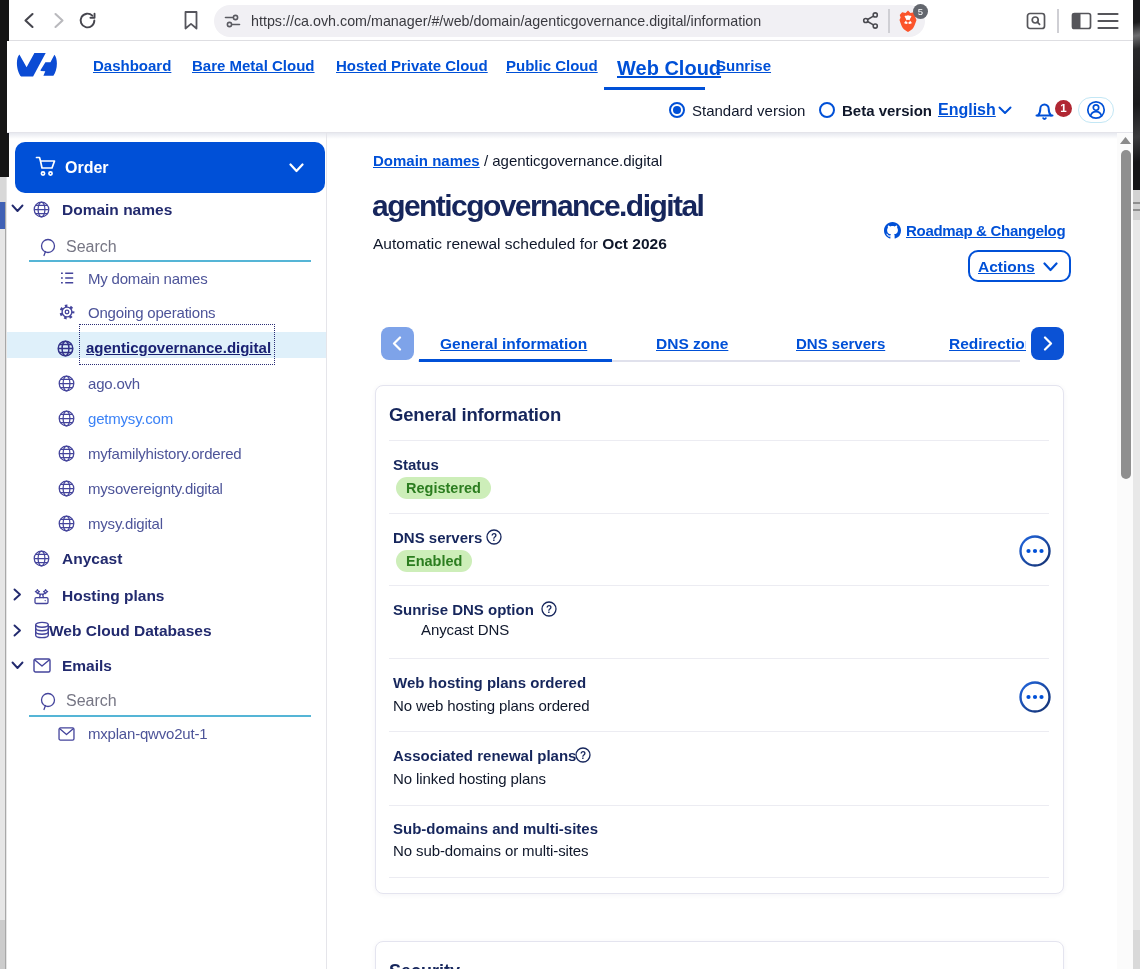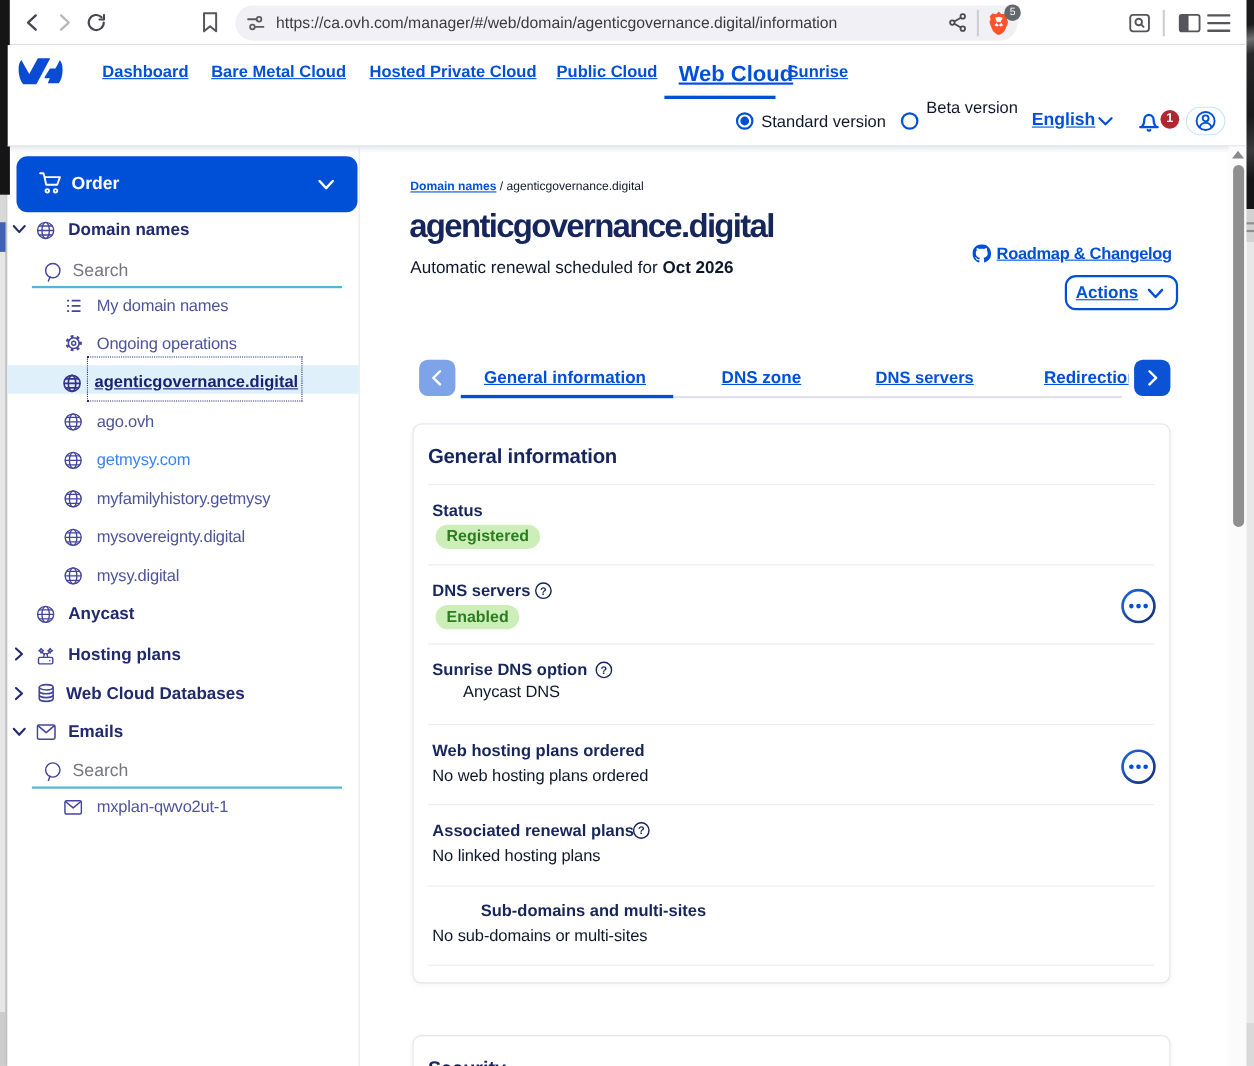--- a/index.html
+++ b/index.html
@@ -106,21 +106,21 @@
 <div class="abs bold blue" style="left:336px;top:57px;font-size:15px;">Hosted Private Cloud</div>
 <div class="abs bold blue" style="left:506px;top:57px;font-size:15px;">Public Cloud</div>
 <div class="abs bold blue" style="left:617px;top:57px;font-size:20px;">Web Cloud</div>
 <div class="abs bold blue" style="left:716px;top:57px;font-size:15px;">Sunrise</div>
 <div class="abs" style="left:604px;top:87px;width:101px;height:3px;background:#0050d7;"></div>
 
 <div class="abs" style="left:669px;top:102px;width:16px;height:16px;border-radius:50%;border:2px solid #0050d7;"></div>
 <div class="abs" style="left:673px;top:106px;width:8px;height:8px;border-radius:50%;background:#0050d7;"></div>
 <div class="abs grayblue" style="left:692px;top:102px;font-size:15px;">Standard version</div>
 <div class="abs" style="left:819px;top:102px;width:16px;height:16px;border-radius:50%;border:2px solid #0050d7;"></div>
-<div class="abs grayblue" style="left:842px;top:90px;font-size:15px;">Beta version</div>
+<div class="abs grayblue" style="left:842px;top:102px;font-size:15px;font-weight:bold;">Beta version</div>
 <div class="abs bold blue" style="left:938px;top:101px;font-size:16px;">English</div>
 <svg class="abs" style="left:998px;top:106px" width="14" height="9" viewBox="0 0 14 9" fill="none" stroke="#0050d7" stroke-width="2" stroke-linecap="round" stroke-linejoin="round">
     <path d="M1.5 1.5 L7 7 L12.5 1.5"></path>
   </svg>
 
 <svg class="abs" style="left:1034px;top:99px" width="21" height="22" viewBox="0 0 21 22" fill="none" stroke="#0050d7" stroke-width="2" stroke-linecap="round" stroke-linejoin="round">
     <path d="M2.5 16.5 h16"></path>
     <path d="M4 16.5 c1.6-1.5 2.3-3.6 2.3-6.8 a4.2 4.2 0 0 1 8.4 0 c0 3.2 .7 5.3 2.3 6.8"></path>
     <path d="M9.3 19.2 a1.4 1.4 0 0 0 2.4 0"></path>
   </svg>
@@ -196,21 +196,21 @@
     <circle cx="8.5" cy="8.5" r="7.3"></circle>
     <ellipse cx="8.5" cy="8.5" rx="3.4" ry="7.3"></ellipse>
     <path d="M1.2 8.5 h14.6 M2.3 4.4 h12.4 M2.3 12.6 h12.4"></path>
   </svg>
 <div class="abs" style="left:88px;top:410px;font-size:15px;letter-spacing:-0.2px;color:#3b82f6;">getmysy.com</div>
 <svg class="abs glb2" style="left:58px;top:445px" width="17" height="17" viewBox="0 0 17 17" fill="none" stroke="#44449c" stroke-width="1.25">
     <circle cx="8.5" cy="8.5" r="7.3"></circle>
     <ellipse cx="8.5" cy="8.5" rx="3.4" ry="7.3"></ellipse>
     <path d="M1.2 8.5 h14.6 M2.3 4.4 h12.4 M2.3 12.6 h12.4"></path>
   </svg>
-<div class="abs" style="left:88px;top:445px;font-size:15px;letter-spacing:-0.2px;color:#4d5499;">myfamilyhistory.getmysy</div>
+<div class="abs" style="left:88px;top:445px;font-size:15px;letter-spacing:-0.2px;color:#4d5499;">myfamilyhistory.ordered</div>
 <svg class="abs glb2" style="left:58px;top:480px" width="17" height="17" viewBox="0 0 17 17" fill="none" stroke="#44449c" stroke-width="1.25">
     <circle cx="8.5" cy="8.5" r="7.3"></circle>
     <ellipse cx="8.5" cy="8.5" rx="3.4" ry="7.3"></ellipse>
     <path d="M1.2 8.5 h14.6 M2.3 4.4 h12.4 M2.3 12.6 h12.4"></path>
   </svg>
 <div class="abs" style="left:88px;top:480px;font-size:15px;letter-spacing:-0.2px;color:#4d5499;">mysovereignty.digital</div>
 <svg class="abs glb2" style="left:58px;top:515px" width="17" height="17" viewBox="0 0 17 17" fill="none" stroke="#44449c" stroke-width="1.25">
     <circle cx="8.5" cy="8.5" r="7.3"></circle>
     <ellipse cx="8.5" cy="8.5" rx="3.4" ry="7.3"></ellipse>
     <path d="M1.2 8.5 h14.6 M2.3 4.4 h12.4 M2.3 12.6 h12.4"></path>
@@ -238,21 +238,21 @@
 <div class="abs bold" style="left:62px;top:587px;font-size:15.5px;color:#222a6e;">Hosting plans</div>
 
 <svg class="abs" style="left:13px;top:624px" width="9" height="13" viewBox="0 0 9 13" fill="none" stroke="#222a6e" stroke-width="1.9" stroke-linecap="round" stroke-linejoin="round">
     <path d="M1.5 1.5 L7 6.5 L1.5 11.5"></path>
   </svg>
 <svg class="abs" style="left:33px;top:621px" width="18" height="18" viewBox="0 0 18 18" fill="none" stroke="#44449c" stroke-width="1.4">
     <ellipse cx="9" cy="3.8" rx="6.3" ry="2.4"></ellipse>
     <path d="M2.7 3.8 v10.4 c0 1.3 2.8 2.4 6.3 2.4 s6.3-1.1 6.3-2.4 V3.8"></path>
     <path d="M2.7 7.3 c0 1.3 2.8 2.4 6.3 2.4 s6.3-1.1 6.3-2.4 M2.7 10.8 c0 1.3 2.8 2.4 6.3 2.4 s6.3-1.1 6.3-2.4"></path>
   </svg>
-<div class="abs bold" style="left:60px;top:622px;font-size:15.5px;color:#222a6e;">Web Cloud Databases</div>
+<div class="abs bold" style="left:49px;top:622px;font-size:15.5px;color:#222a6e;">Web Cloud Databases</div>
 
 <svg class="abs" style="left:11px;top:661px" width="13" height="9" viewBox="0 0 13 9" fill="none" stroke="#222a6e" stroke-width="1.9" stroke-linecap="round" stroke-linejoin="round">
     <path d="M1.5 1.5 L6.5 7 L11.5 1.5"></path>
   </svg>
 <svg class="abs" style="left:33px;top:658px" width="18" height="15" viewBox="0 0 18 15" fill="none" stroke="#44449c" stroke-width="1.4" stroke-linejoin="round">
     <rect x="1" y="1" width="16" height="13" rx="1.5"></rect>
     <path d="M1.5 1.7 L9 8 L16.5 1.7"></path>
   </svg>
 <div class="abs bold" style="left:62px;top:657px;font-size:15.5px;color:#222a6e;">Emails</div>
 
@@ -262,21 +262,21 @@
   </svg>
 <div class="abs" style="left:66px;top:692px;font-size:16px;color:#767684;">Search</div>
 <div class="abs" style="left:29px;top:715px;width:282px;height:2px;background:#55b5d6;"></div>
 
 <svg class="abs" style="left:58px;top:727px" width="17" height="14" viewBox="0 0 18 15" fill="none" stroke="#44449c" stroke-width="1.4" stroke-linejoin="round">
     <rect x="1" y="1" width="16" height="13" rx="1.5"></rect>
     <path d="M1.5 1.7 L9 8 L16.5 1.7"></path>
   </svg>
 <div class="abs" style="left:88px;top:725px;font-size:15px;letter-spacing:-0.2px;color:#4d5499;">mxplan-qwvo2ut-1</div>
 
-<div class="abs" style="left:373px;top:164px;font-size:11px;">
+<div class="abs" style="left:373px;top:152px;font-size:15px;">
   <span class="bold blue">Domain names</span>
   <span class="grayblue"> / agenticgovernance.digital</span>
 </div>
 <div class="abs bold" style="left:372px;top:189px;font-size:30px;color:#16265c;letter-spacing:-1.55px;">agenticgovernance.digital</div>
 <div class="abs grayblue" style="left:373px;top:235px;font-size:15.5px;">Automatic renewal scheduled for <b>Oct 2026</b></div>
 
 <svg class="abs" style="left:884px;top:222px" width="17" height="17" viewBox="0 0 16 16" fill="#0050d7">
     <path d="M8 0C3.58 0 0 3.58 0 8c0 3.54 2.29 6.53 5.47 7.59.4.07.55-.17.55-.38 0-.19-.01-.82-.01-1.49-2.01.37-2.53-.49-2.69-.94-.09-.23-.48-.94-.82-1.13-.28-.15-.68-.52-.01-.53.63-.01 1.08.58 1.23.82.72 1.21 1.87.87 2.33.66.07-.52.28-.87.51-1.07-1.78-.2-3.64-.89-3.64-3.95 0-.87.31-1.59.82-2.15-.08-.2-.36-1.02.08-2.12 0 0 .67-.21 2.2.82.64-.18 1.32-.27 2-.27s1.36.09 2 .27c1.53-1.04 2.2-.82 2.2-.82.44 1.1.16 1.92.08 2.12.51.56.82 1.27.82 2.15 0 3.07-1.87 3.75-3.65 3.95.29.25.54.73.54 1.48 0 1.07-.01 1.93-.01 2.2 0 .21.15.46.55.38A8.012 8.012 0 0 0 16 8c0-4.42-3.58-8-8-8Z"></path>
   </svg>
 <div class="abs bold blue" style="left:906px;top:222px;font-size:15px;letter-spacing:-0.3px;">Roadmap &amp; Changelog</div>
@@ -354,21 +354,21 @@
 
 <div class="abs bold navy" style="left:393px;top:747px;font-size:15px;">Associated renewal plans</div>
 <svg class="abs qm" style="left:575px;top:747px" width="16" height="16" viewBox="0 0 16 16" fill="none">
     <circle cx="8" cy="8" r="7" stroke="#16265c" stroke-width="1.3"></circle>
     <text x="8" y="11.5" font-size="10" font-weight="bold" fill="#16265c" text-anchor="middle" font-family="Liberation Sans">?</text>
   </svg>
 <div class="abs grayblue" style="left:393px;top:770px;font-size:15px;letter-spacing:-0.1px;">No linked hosting plans</div>
 
 <div class="abs" style="left:389px;top:805px;width:660px;height:1px;background:#ececf2;"></div>
 
-<div class="abs bold navy" style="left:393px;top:820px;font-size:15px;margin-left:44px;">Sub-domains and multi-sites</div>
+<div class="abs bold navy" style="left:393px;top:820px;font-size:15px;">Sub-domains and multi-sites</div>
 <div class="abs grayblue" style="left:393px;top:842px;font-size:15px;letter-spacing:-0.1px;">No sub-domains or multi-sites</div>
 
 <div class="abs" style="left:389px;top:877px;width:660px;height:1px;background:#ececf2;"></div>
 
 <div class="abs" style="left:375px;top:941px;width:689px;height:60px;background:#fff;border:1px solid #e4e4ef;border-radius:8px;box-shadow:0 1px 5px rgba(30,30,90,0.05);"></div>
 <div class="abs bold navy" style="left:389px;top:961px;font-size:18px;">Security</div>
 
 <div class="abs" style="left:1117px;top:133px;width:16px;height:836px;background:#fbfbfb;"></div>
 <svg class="abs" style="left:1119px;top:136px" width="13" height="9" viewBox="0 0 13 9">
     <path d="M6.5 1 L12 8 H1 Z" fill="#8a8a8a"></path>

